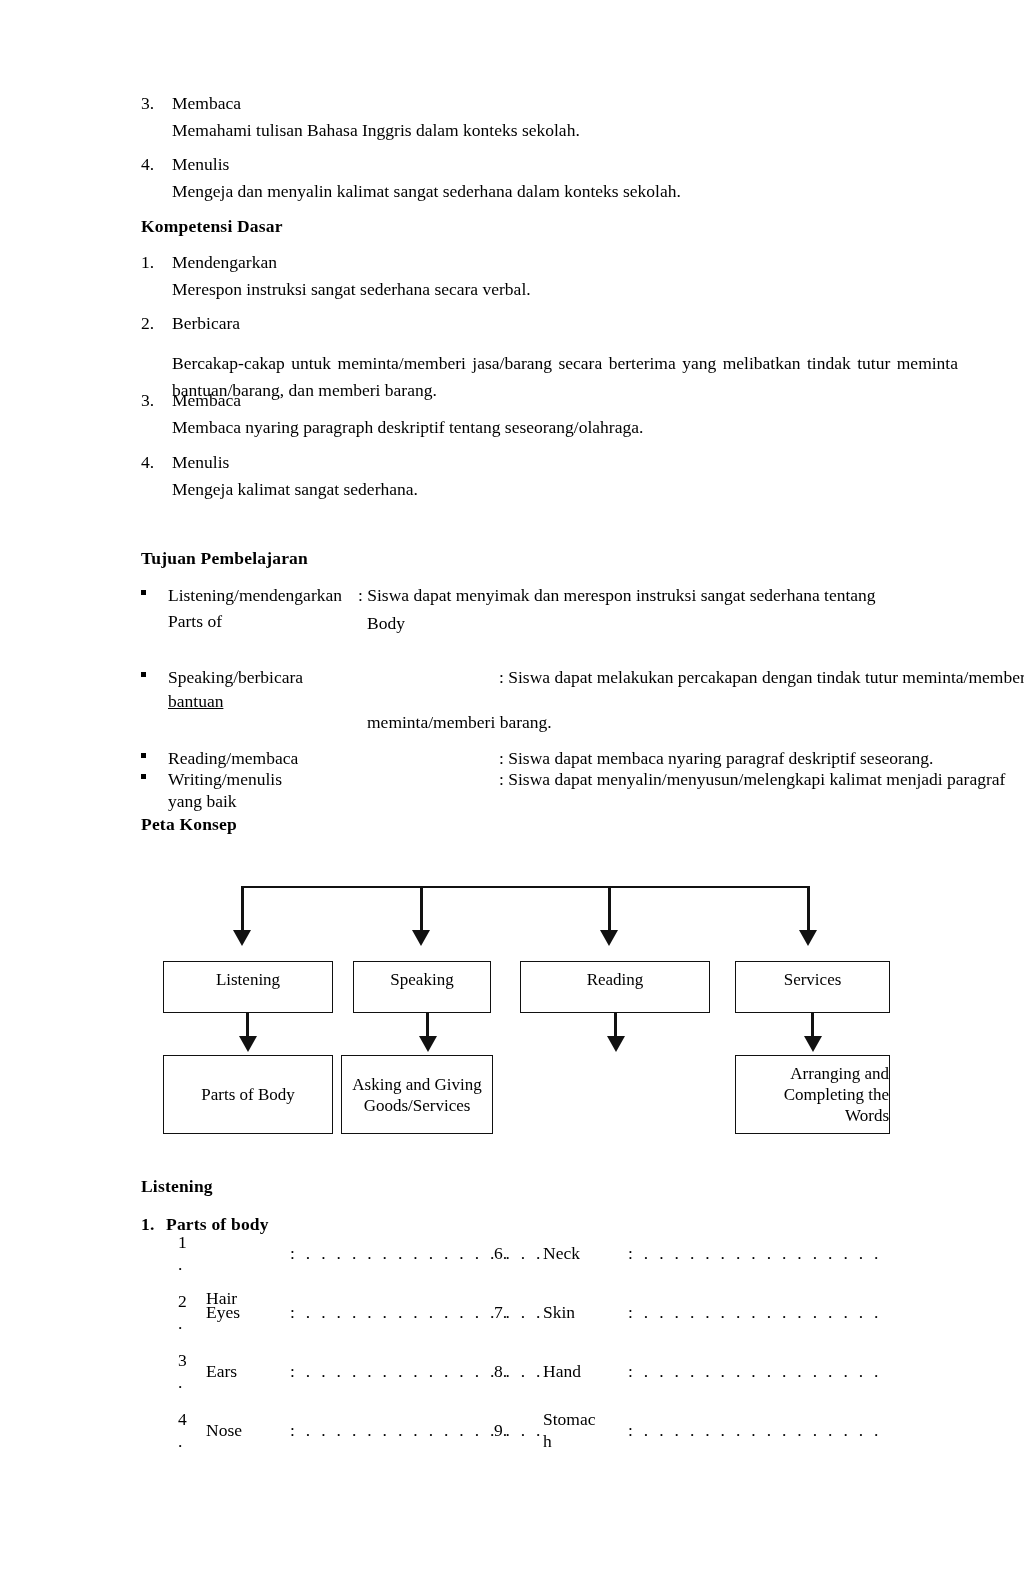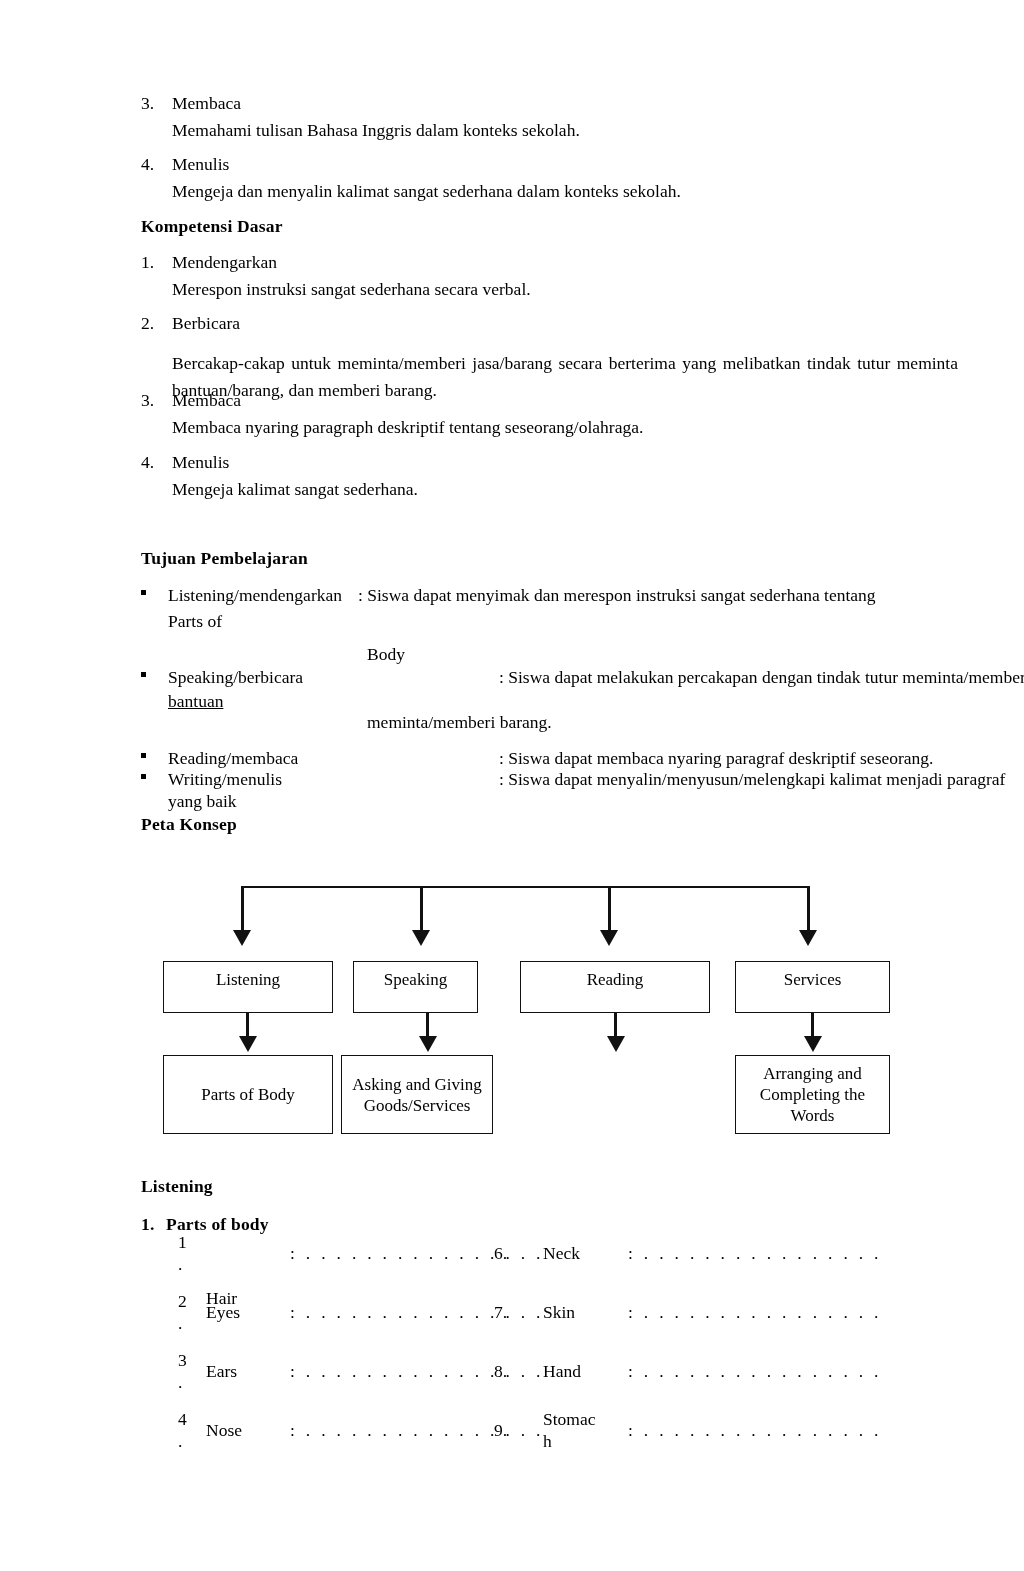--- a/index.html
+++ b/index.html
@@ -193,21 +193,21 @@
   </div>
 
   <div class="heading-bold" style="left:141px; top:546px;">Tujuan Pembelajaran</div>
 
   <div class="tujuan-row" style="left:141px; top:582px; width:790px;">
     <span class="sq"></span>
     <span class="lbl">Listening/mendengarkan</span>
     <span class="val" style="left:217px; width:713px;">: Siswa dapat menyimak dan merespon instruksi sangat sederhana tentang</span>
     <span class="cont" style="top:26px;">Parts of</span>
   </div>
-  <div class="tujuan-extra" style="left:367px; top:641px;font-family:Liberation Serif, serif;">Body</div>
+  <div class="tujuan-extra" style="left:367px; top:610px;font-family:Liberation Serif, serif;">Body</div>
 
   <div class="tujuan-row" style="left:141px; top:664px; width:790px;">
     <span class="sq"></span>
     <span class="lbl">Speaking/berbicara</span>
     <span class="val" style="left:358px; width:572px;">: Siswa dapat melakukan percakapan dengan tindak tutur meminta/memberi</span>
     <span class="cont" style="top:24px;text-decoration:underline;">bantuan</span>
   </div>
   <div class="tujuan-extra" style="left:367px; top:709px;text-align:right;">meminta/memberi barang.</div>
 
   <div class="tujuan-row" style="left:141px; top:745px; width:790px;">
@@ -237,21 +237,21 @@
 
     <div class="vline" style="left:608px; top:26px; height:48px;"></div>
     <div class="arrowhead" style="left:600px; top:70px;"></div>
 
     <div class="vline" style="left:807px; top:26px; height:48px;"></div>
     <div class="arrowhead" style="left:799px; top:70px;"></div>
 
     <div class="mbox top" style="left:163px; top:101px; width:170px; height:52px;">
       <span>Listening</span>
     </div>
-    <div class="mbox top" style="left:353px; top:101px; width:125px; height:52px;">
+    <div class="mbox top" style="left:353px; top:101px; width:138px; height:52px;">
       <span>Speaking</span>
     </div>
     <div class="mbox top" style="left:520px; top:101px; width:190px; height:52px;">
       <span>Reading</span>
     </div>
     <div class="mbox top" style="left:735px; top:101px; width:155px; height:52px;">
       <span>Services</span>
     </div>
 
     <div class="vline" style="left:246px; top:153px; height:27px;"></div>
@@ -265,21 +265,21 @@
 
     <div class="vline" style="left:811px; top:153px; height:27px;"></div>
     <div class="arrowhead" style="left:804px; top:176px;"></div>
 
     <div class="mbox bot-center" style="left:163px; top:195px; width:170px; height:79px;">
       <span>Parts of Body</span>
     </div>
     <div class="mbox bot-center" style="left:341px; top:195px; width:152px; height:79px;">
       <span>Asking and Giving Goods/Services</span>
     </div>
-    <div class="mbox bot-center" style="left:735px; top:195px; width:155px; height:79px;">
+    <div class="mbox bot-center" style="left:735px; top:195px; width:155px; height:79px;text-align:right;">
       <span>Arranging and Completing the Words</span>
     </div>
   </div>
 
   <div class="heading-bold" style="left:141px; top:1174px;">Listening</div>
 
   <div class="heading-bold" style="left:141px; top:1212px;">1.</div>
   <div class="heading-bold" style="left:166px; top:1212px;">Parts of body</div>
 
   <div class="lt" style="left:0; top:0;">

